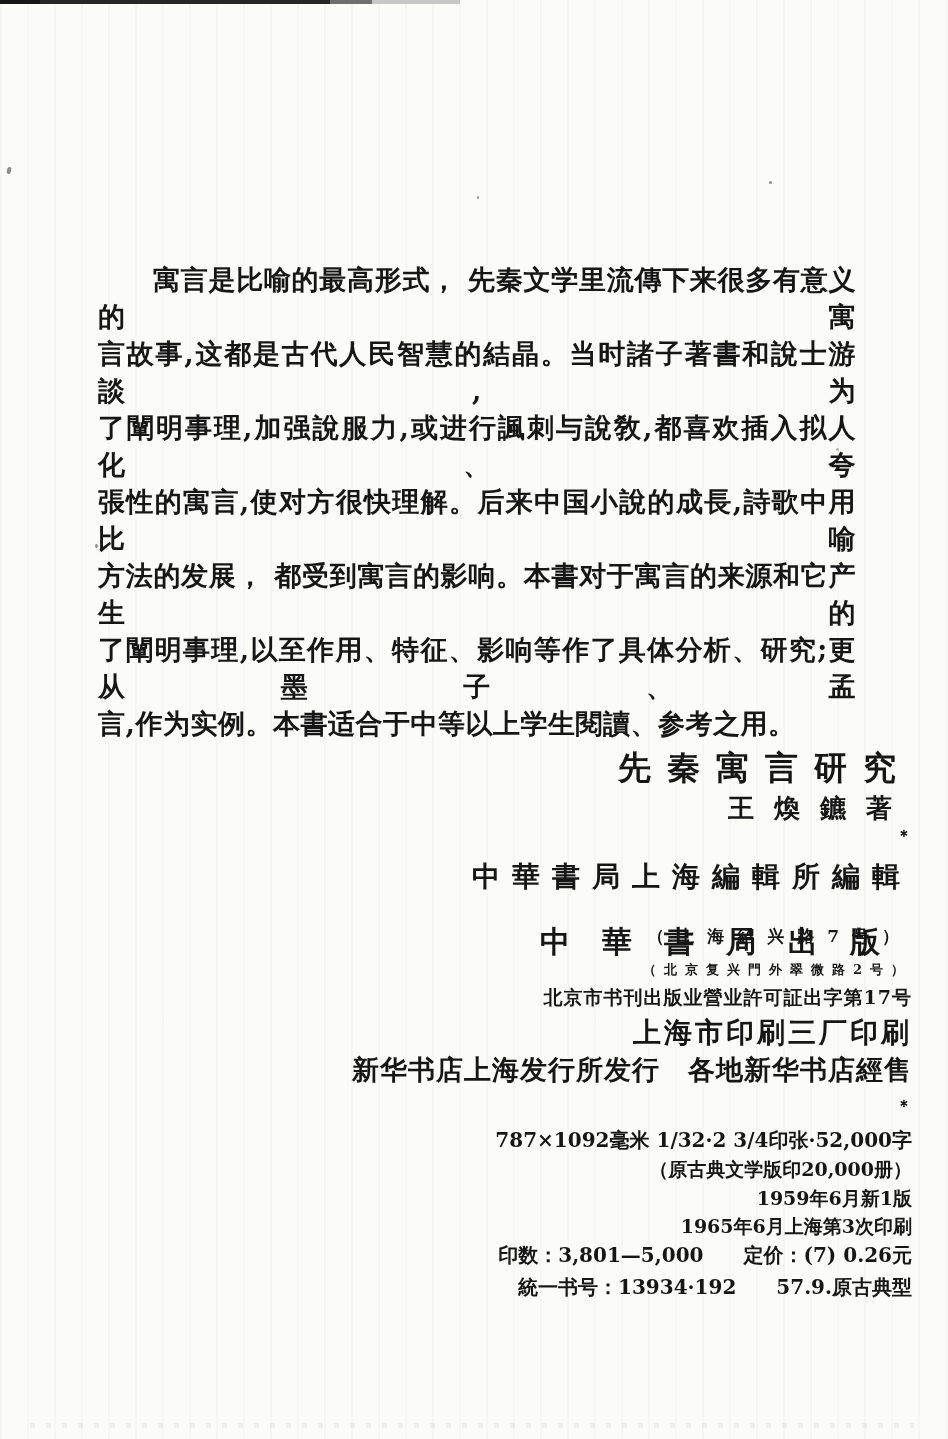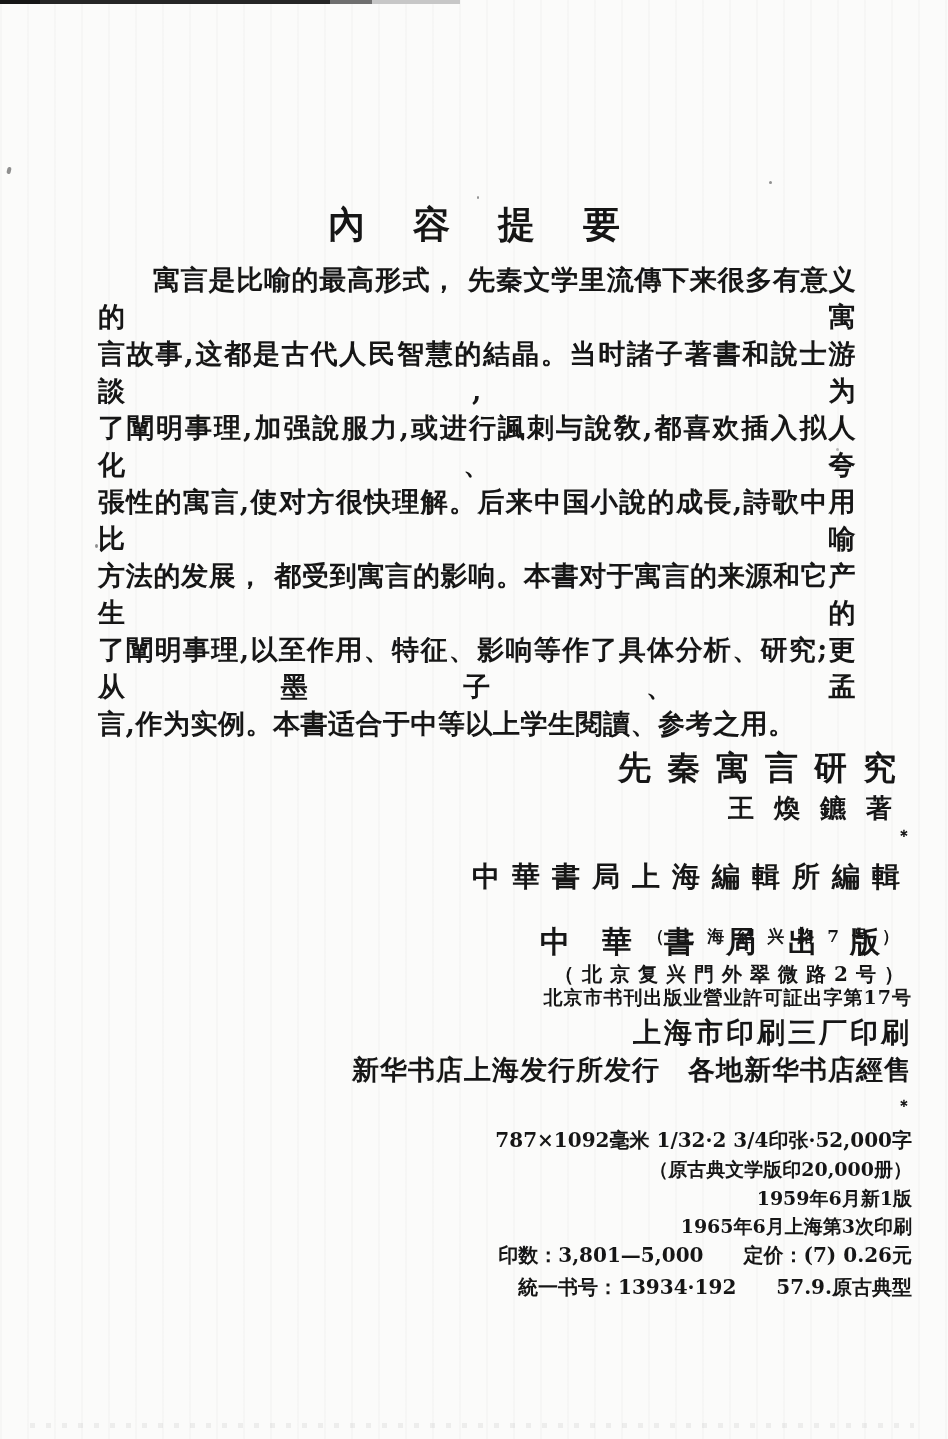--- a/index.html
+++ b/index.html
@@ -36,21 +36,21 @@
   .para-line{text-align:justify;text-align-last:justify;white-space:normal;}
   .para-line.first{text-indent:55px;}
   .para-line.last{text-align-last:left;}
 
   .book-title{top:746px;font-size:33px;font-weight:bold;letter-spacing:16px;padding-left:16px;}
   .author{top:791px;font-size:26px;font-weight:600;letter-spacing:20px;padding-left:20px;}
   .star1{top:826px;font-size:16px;font-weight:bold;}
   .editor{top:858px;font-size:28px;font-weight:bold;letter-spacing:12px;padding-left:12px;}
   .addr1{top:925px;font-size:17px;font-weight:600;letter-spacing:13px;padding-left:13px;}
   .publisher{top:922px;font-size:30px;font-weight:bold;letter-spacing:32px;padding-left:32px;}
-  .addr2{top:961px;font-size:20px;font-weight:600;letter-spacing:8px;padding-left:8px;}
+  .addr2{top:961px;font-size:13px;font-weight:600;letter-spacing:8px;padding-left:8px;}
   .license{top:985px;font-size:19px;font-weight:600;letter-spacing:1px;}
   .printer{top:1014px;font-size:28px;font-weight:600;letter-spacing:3px;}
   .distribution{top:1052px;font-size:27px;font-weight:600;letter-spacing:1px;}
   .star2{top:1096px;font-size:16px;font-weight:bold;}
   .format-line{top:1127px;font-size:20px;font-weight:600;}
   .orig-line{top:1157px;font-size:19px;font-weight:600;}
   .edition-line{top:1186px;font-size:19px;font-weight:600;}
   .printing-line{top:1214px;font-size:19px;font-weight:600;}
   .printrun-line{top:1242px;font-size:20px;font-weight:600;}
   .booknum-line{top:1274px;font-size:20px;font-weight:600;}
@@ -79,21 +79,20 @@
 
   <div class="abs top-edge"></div>
   <div class="abs bottom-dashes"></div>
   <div class="speck s1"></div>
   <div class="speck s2"></div>
   <div class="speck s3"></div>
   <div class="speck s4"></div>
   <div class="speck s5"></div>
   <div class="speck s6"></div>
 
-  <div class="abs summary-title">內容提要</div>
 
   <div class="abs summary-para">
     <div class="para-line first">寓言是比喻的最高形式， 先秦文学里流傳下来很多有意义的寓</div>
     <div class="para-line">言故事,这都是古代人民智慧的結晶。当时諸子著書和說士游談,为</div>
     <div class="para-line">了闡明事理,加强說服力,或进行諷刺与說敎,都喜欢插入拟人化、夸</div>
     <div class="para-line">張性的寓言,使对方很快理解。后来中国小說的成長,詩歌中用比喻</div>
     <div class="para-line">方法的发展， 都受到寓言的影响。本書对于寓言的来源和它产生的</div>
     <div class="para-line">了闡明事理,以至作用、特征、影响等作了具体分析、研究;更从墨子、孟</div>
     <div class="para-line last">言,作为实例。本書适合于中等以上学生閱讀、参考之用。</div>
   </div>

